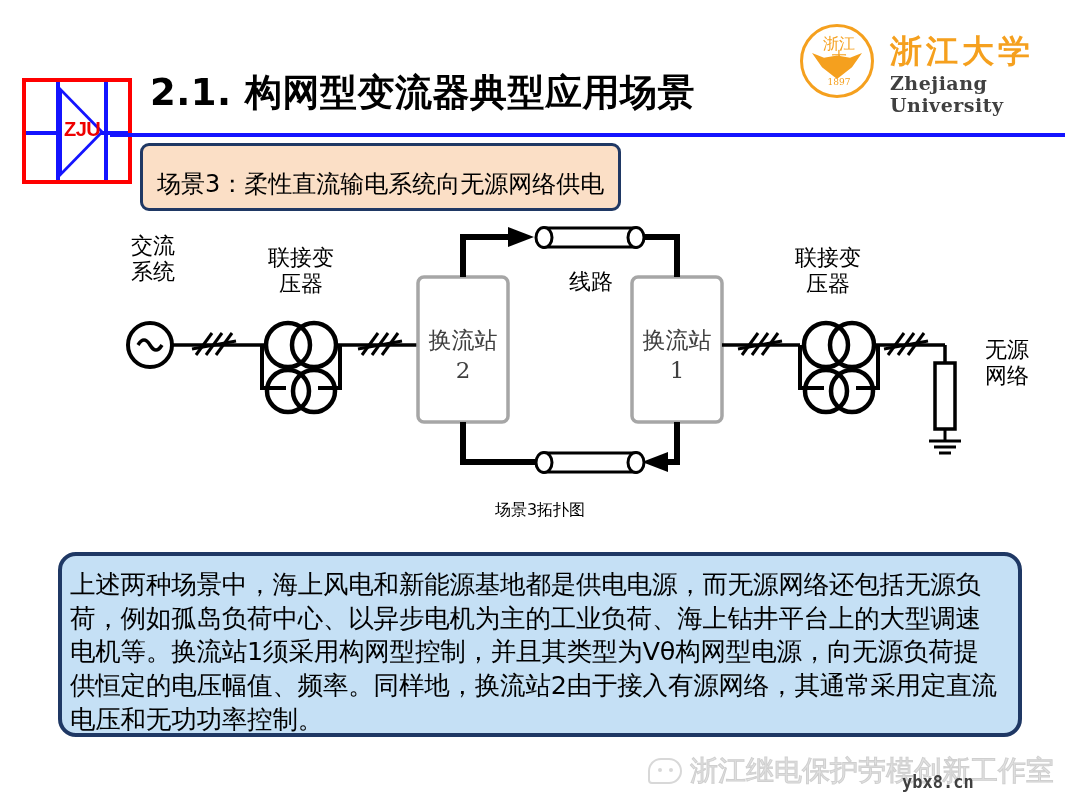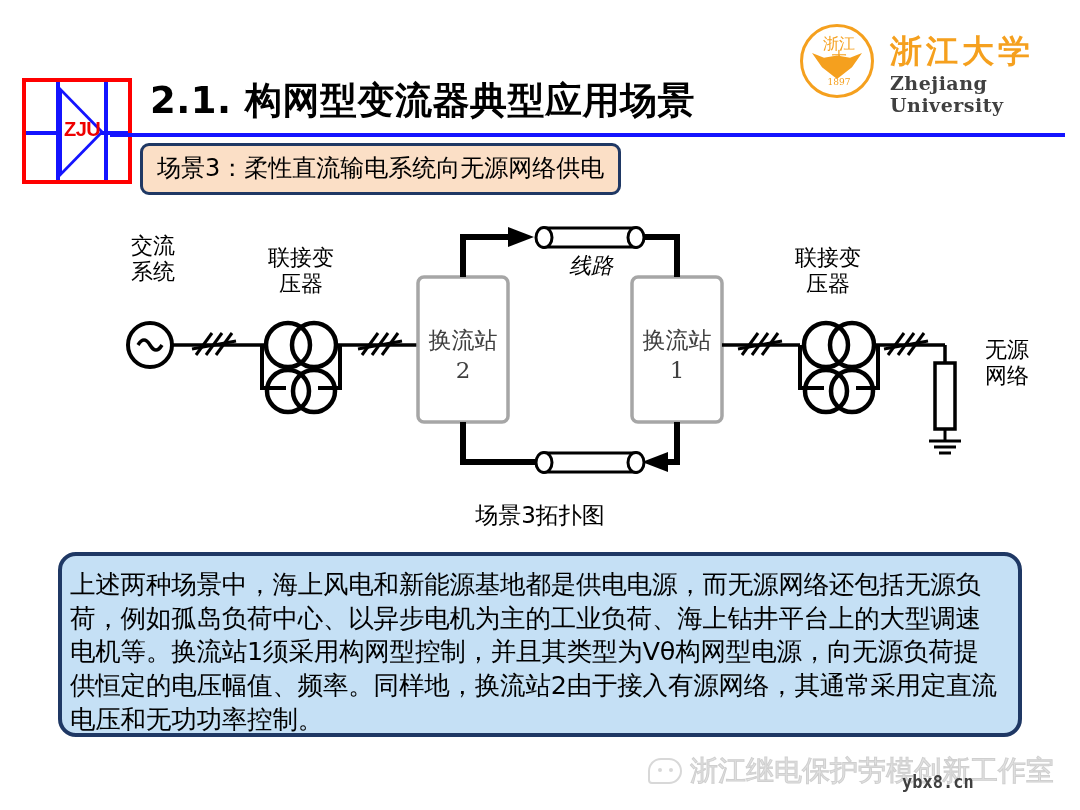--- a/index.html
+++ b/index.html
@@ -52,33 +52,32 @@
     z-index: 5;
   }
 
   
   #page-title {
     position: absolute; left: 150px; top: 68px;
     font-size: 37px; font-weight: bold; color: #000000;
     font-family: "DejaVu Sans", sans-serif;
     letter-spacing: 0.5px;
     white-space: nowrap;
-    margin-top: 8px;
   }
 
   
   #title-rule {
     position: absolute; left: 110px; top: 133px;
     width: 955px; height: 4px; background: #1414ff;
   }
 
   
   #subtitle-box {
     position: absolute; left: 140px; top: 143px;
-    padding: 6px 14px 8px 14px;
+    padding: 22px 14px 8px 14px;
     background: #fbdfc6;
     border: 3px solid #1f3864;
     border-radius: 9px;
     font-size: 24px; color: #000000;
     font-family: "DejaVu Sans", sans-serif;
     white-space: nowrap;
   }
 
   
   #zju-emblem { position: absolute; left: 795px; top: 18px; width: 275px; height: 88px; }
@@ -110,21 +109,21 @@
     position: absolute; left: 95px; top: 54px;
     color: #404040; font-size: 19px; font-weight: bold;
     font-family: "DejaVu Serif", serif; letter-spacing: 0.5px;
   }
 
   
   #diagram { position: absolute; left: 0; top: 215px; width: 1080px; height: 320px; }
   #diagram svg { display: block; }
   #diagram-caption {
     position: absolute; left: 0; top: 500px; width: 1080px;
-    text-align: center; font-size: 23px; color: #000000;
+    text-align: center; font-size: 16px; color: #000000;
     font-family: "DejaVu Sans", sans-serif;
   }
   .dlabel {
     position: absolute; color: #000000; font-size: 22px; line-height: 1.18;
     font-family: "DejaVu Serif", serif; text-align: center; white-space: pre;
   }
 
   
   #callout {
     position: absolute; left: 58px; top: 552px;
@@ -294,21 +293,21 @@
         <line x1="929" y1="226" x2="961" y2="226"></line>
         <line x1="934" y1="232" x2="956" y2="232"></line>
         <line x1="939" y1="238" x2="951" y2="238"></line>
       </g>
     </svg>
 
     <div class="dlabel" style="left:118px; top:18px; width:70px;">交流
 系统</div>
     <div class="dlabel" style="left:255px; top:30px; width:92px;">联接变
 压器</div>
-    <div class="dlabel" style="left:548px; top:38px; width:86px;font-style:italic;">线路</div>
+    <div class="dlabel" style="left:548px; top:54px; width:86px;">线路</div>
     <div class="dlabel" style="left:782px; top:30px; width:92px;">联接变
 压器</div>
     <div class="dlabel" style="left:970px; top:122px; width:74px;">无源
 网络</div>
   </div>
 
   <div id="diagram-caption">场景3拓扑图</div>
 
   <div id="callout">
     <div id="callout-text">上述两种场景中，海上风电和新能源基地都是供电电源，而无源网络还包括无源负荷，例如孤岛负荷中心、以异步电机为主的工业负荷、海上钻井平台上的大型调速电机等。换流站1须采用构网型控制，并且其类型为Vθ构网型电源，向无源负荷提供恒定的电压幅值、频率。同样地，换流站2由于接入有源网络，其通常采用定直流电压和无功功率控制。</div>

